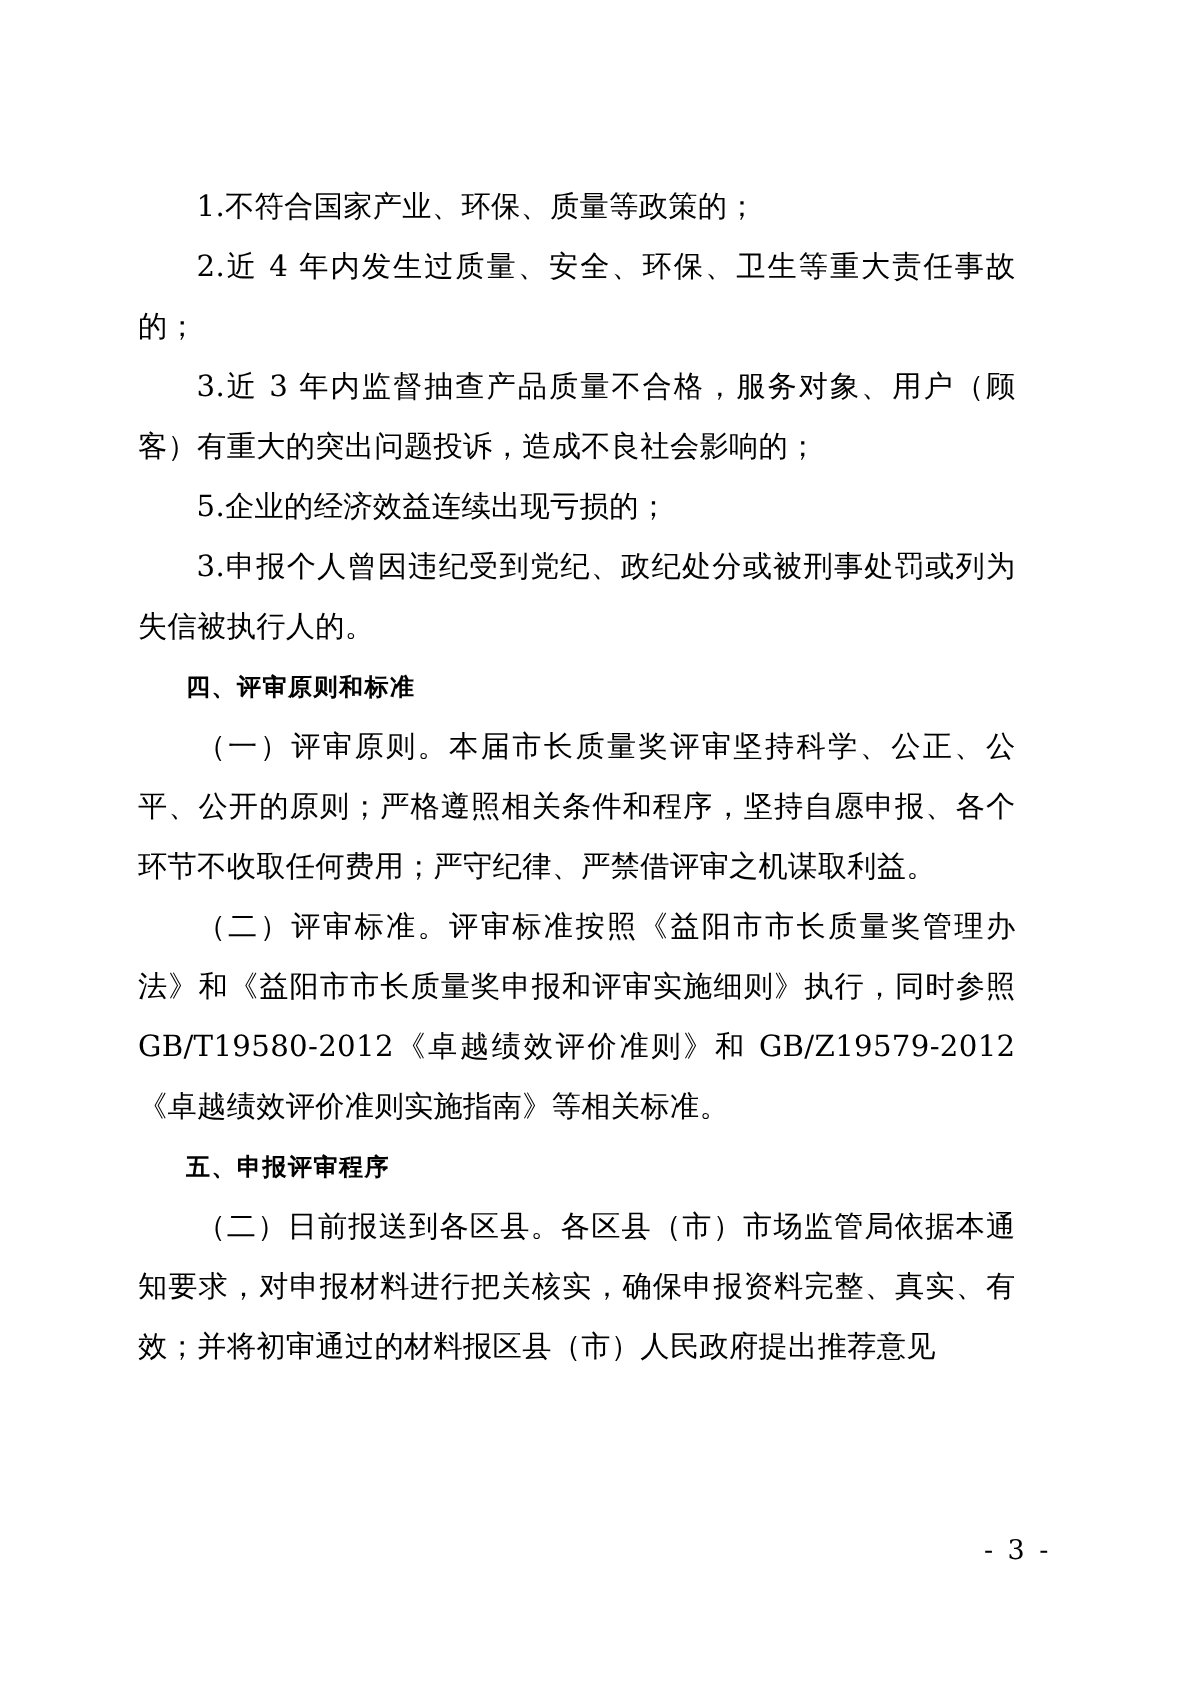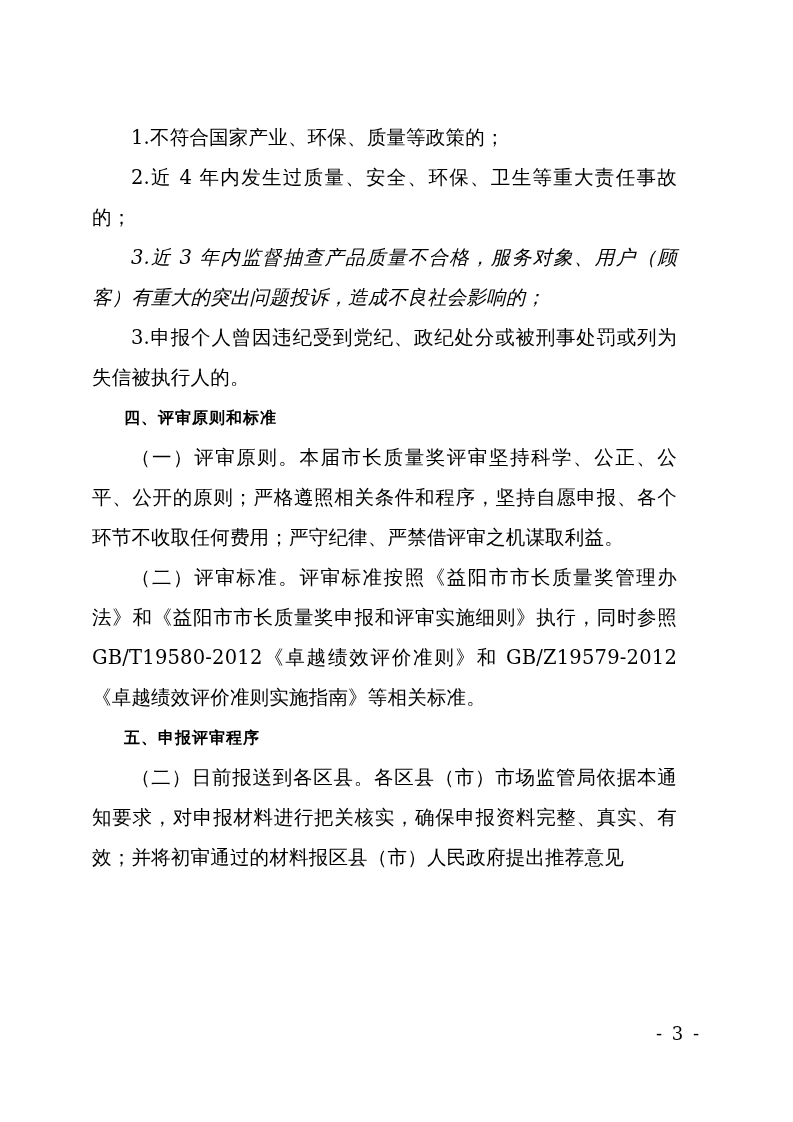--- a/index.html
+++ b/index.html
@@ -39,39 +39,39 @@
     text-indent: 2em;
   }
   .heading {
     text-indent: 2em;
     font-family: "DejaVu Sans", "Liberation Sans", sans-serif;
     font-weight: bold;
     font-size: 16px;
     letter-spacing: 1px;
   }
   .italic-run {
-    font-style: italic;
   }
   .page-number {
     position: absolute;
     right: 92px;
     bottom: 78px;
     font-size: 18px;
     font-family: "DejaVu Serif", "Liberation Serif", serif;
     letter-spacing: 2px;
   }
 </style>
 </head>
 <body>
 
 <div class="page">
   <div class="doc-body">
     <p class="para">1.不符合国家产业、环保、质量等政策的；</p>
     <p class="para">2.近 4 年内发生过质量、安全、环保、卫生等重大责任事故的；</p>
     <p class="para italic-run">3.近 3 年内监督抽查产品质量不合格，服务对象、用户（顾客）有重大的突出问题投诉，造成不良社会影响的；</p>
+    <p class="para">5.企业的经济效益连续出现亏损的；</p>
     <p class="para">3.申报个人曾因违纪受到党纪、政纪处分或被刑事处罚或列为失信被执行人的。</p>
     <p class="heading">四、评审原则和标准</p>
     <p class="para">（一）评审原则。本届市长质量奖评审坚持科学、公正、公平、公开的原则；严格遵照相关条件和程序，坚持自愿申报、各个环节不收取任何费用；严守纪律、严禁借评审之机谋取利益。</p>
     <p class="para">（二）评审标准。评审标准按照《益阳市市长质量奖管理办法》和《益阳市市长质量奖申报和评审实施细则》执行，同时参照 GB/T19580-2012《卓越绩效评价准则》和 GB/Z19579-2012《卓越绩效评价准则实施指南》等相关标准。</p>
     <p class="heading">五、申报评审程序</p>
     <p class="para">（二）日前报送到各区县。各区县（市）市场监管局依据本通知要求，对申报材料进行把关核实，确保申报资料完整、真实、有效；并将初审通过的材料报区县（市）人民政府提出推荐意见</p>
   </div>
   <div class="page-number">- 3 -</div>
 </div>
 

